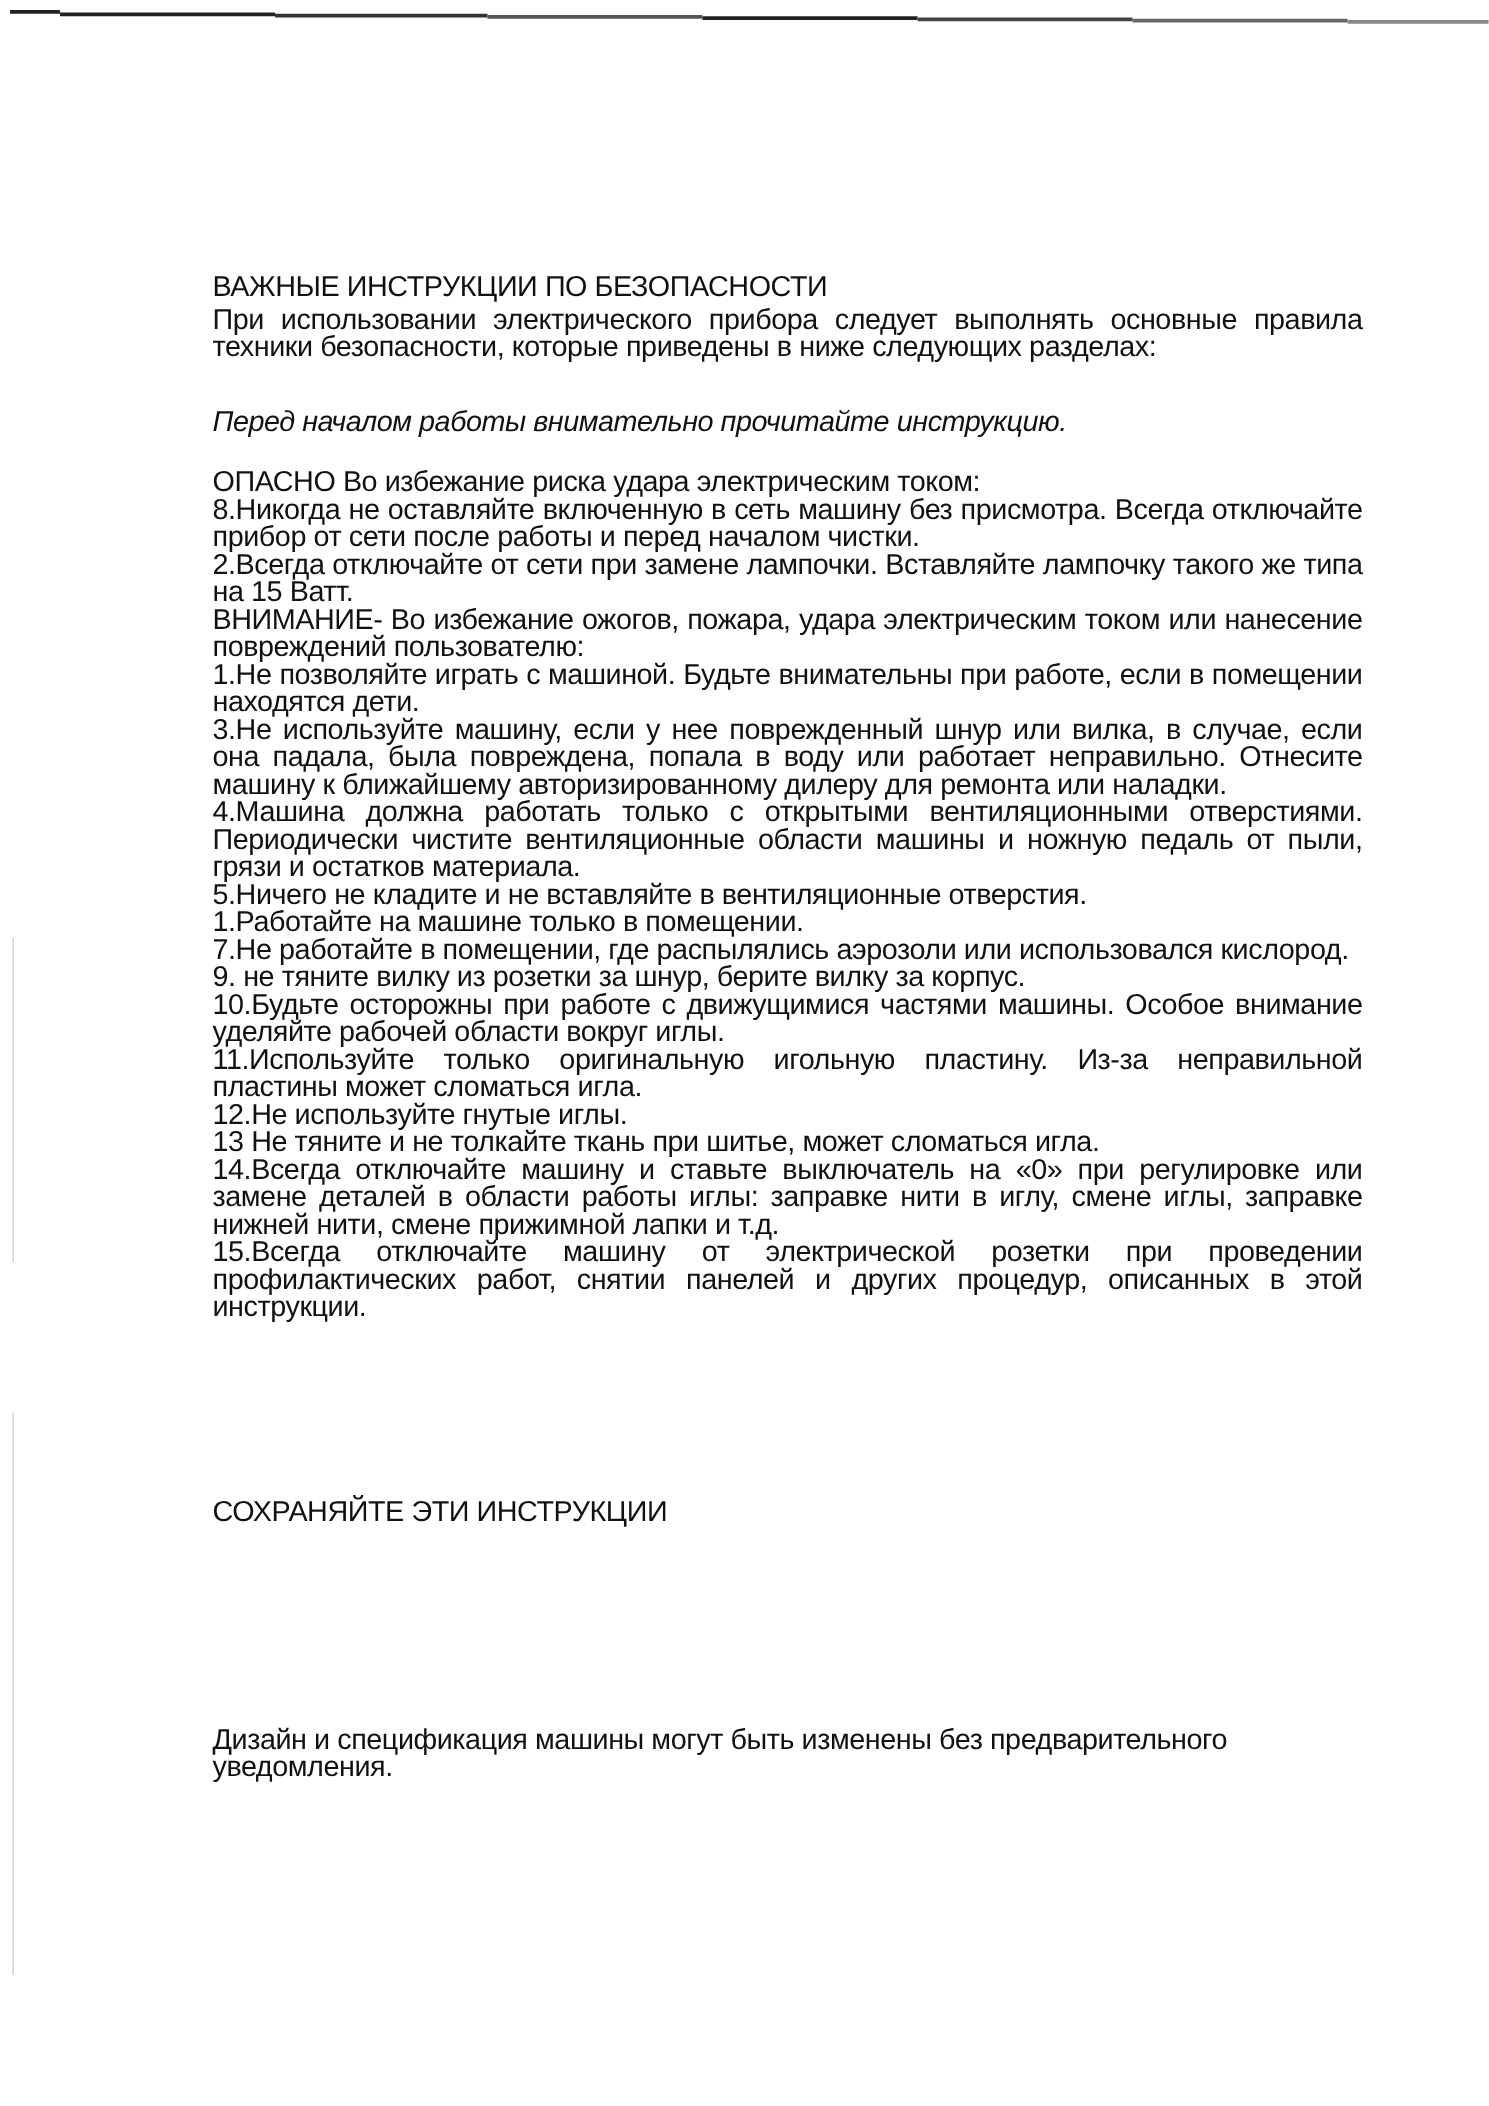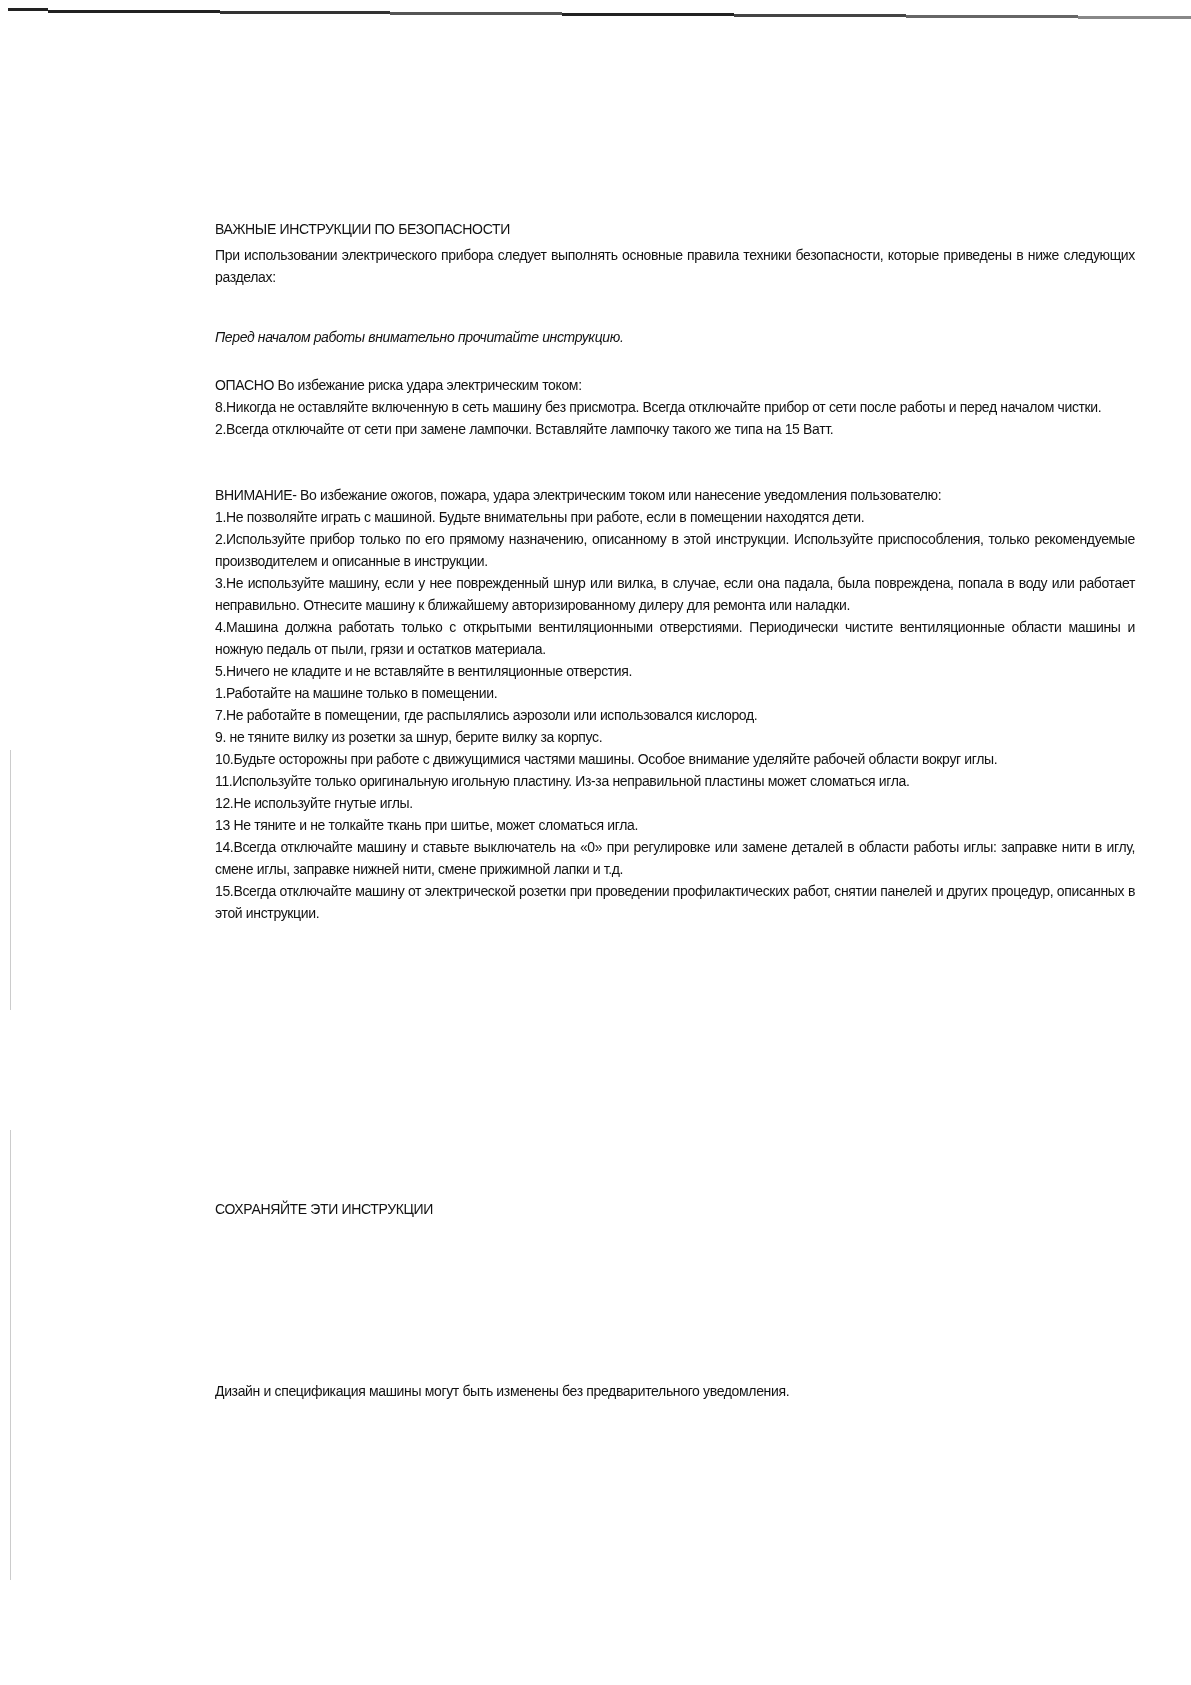--- a/index.html
+++ b/index.html
@@ -6,21 +6,21 @@
   body {
     width: 1191px; height: 1685px; position: relative; overflow: hidden;
     font-family: "Liberation Sans", sans-serif; color: #111;
   }
   .scan-edge {
     position: absolute; top: 10px; height: 3px; background: #222;
   }
   .content {
     position: absolute; left: 170px; top: 0; width: 920px;
   }
-  .block { position: absolute; left: 0; width: 920px; font-size: 14px; line-height: 22px; letter-spacing: -0.35px; margin-left: 45px; }
+  .block { position: absolute; left: 0; width: 920px; font-size: 23px; line-height: 22px; letter-spacing: -0.35px; }
   .just { text-align: justify; text-align-last: left; }
   .line { display: block; }
   .faint-mark { position: absolute; left: 10px; width: 1px; background: #ccc; }
 </style>
 </head>
 <body>
 
 <div>
   <div class="scan-edge" style="left:8px;width:40px;top:8px;"></div>
   <div class="scan-edge" style="left:48px;width:172px;top:10px;"></div>
@@ -42,23 +42,22 @@
 
   <div class="block" style="top:326px;font-style:italic;">Перед началом работы внимательно прочитайте инструкцию.</div>
 
   <div class="block just" style="top:374px;">
     <span class="line">ОПАСНО  Во избежание риска удара электрическим током:</span>
     <span class="line">8.Никогда не оставляйте включенную в сеть машину без присмотра. Всегда отключайте прибор от сети после работы и перед началом чистки.</span>
     <span class="line">2.Всегда отключайте от сети при замене лампочки. Вставляйте лампочку такого же типа на 15 Ватт.</span>
   </div>
 
   <div class="block just" style="top:484px;">
-    <span class="line">ВНИМАНИЕ- Во избежание ожогов, пожара, удара электрическим током или нанесение уведомления пользователю:</span>
+    <span class="line">ВНИМАНИЕ- Во избежание ожогов, пожара, удара электрическим током или нанесение повреждений пользователю:</span>
     <span class="line">1.Не позволяйте играть с машиной. Будьте внимательны при работе, если в помещении находятся дети.</span>
-    <span class="line">2.Используйте прибор только по его прямому назначению, описанному в этой инструкции. Используйте приспособления, только рекомендуемые производителем и описанные в инструкции.</span>
     <span class="line">3.Не используйте машину, если у нее поврежденный шнур или вилка, в случае, если она падала, была повреждена, попала в воду или работает неправильно. Отнесите машину к ближайшему авторизированному дилеру для ремонта или наладки.</span>
     <span class="line">4.Машина должна работать только с открытыми вентиляционными отверстиями. Периодически чистите вентиляционные области машины и ножную педаль от пыли, грязи и остатков материала.</span>
     <span class="line">5.Ничего не кладите и не вставляйте в вентиляционные отверстия.</span>
     <span class="line">1.Работайте на машине только в помещении.</span>
     <span class="line">7.Не работайте в помещении, где распылялись аэрозоли или использовался кислород.</span>
     <span class="line">9. не тяните вилку из розетки за шнур, берите вилку за корпус.</span>
     <span class="line">10.Будьте осторожны при работе с движущимися частями машины. Особое внимание уделяйте рабочей области вокруг иглы.</span>
     <span class="line">11.Используйте только оригинальную игольную пластину. Из-за неправильной пластины может сломаться игла.</span>
     <span class="line">12.Не используйте гнутые иглы.</span>
     <span class="line">13 Не тяните и не толкайте ткань при шитье, может сломаться игла.</span>

